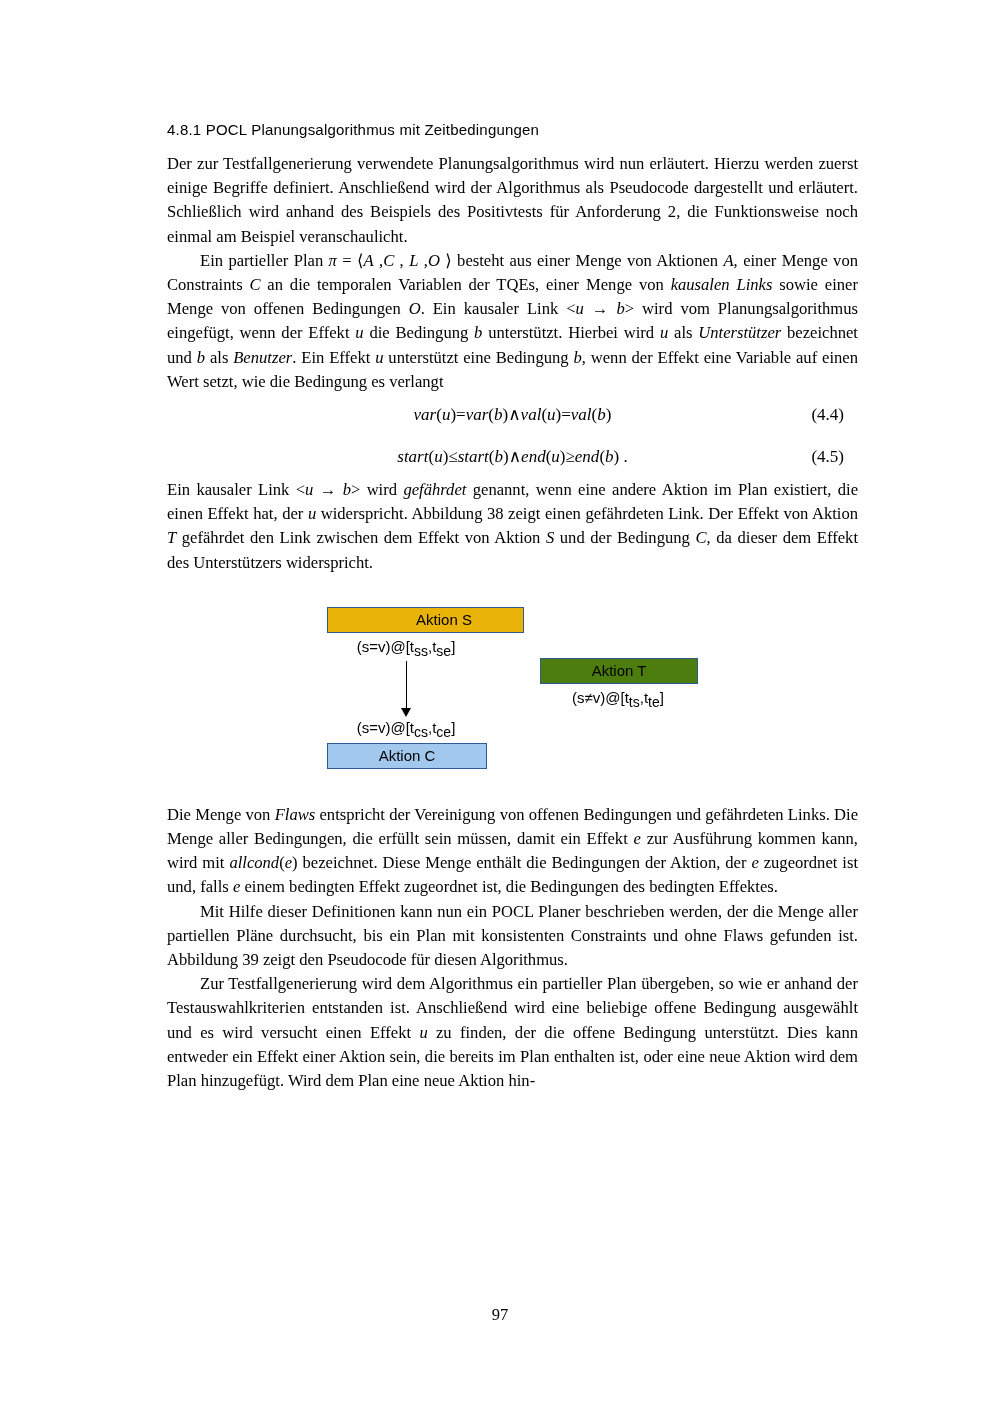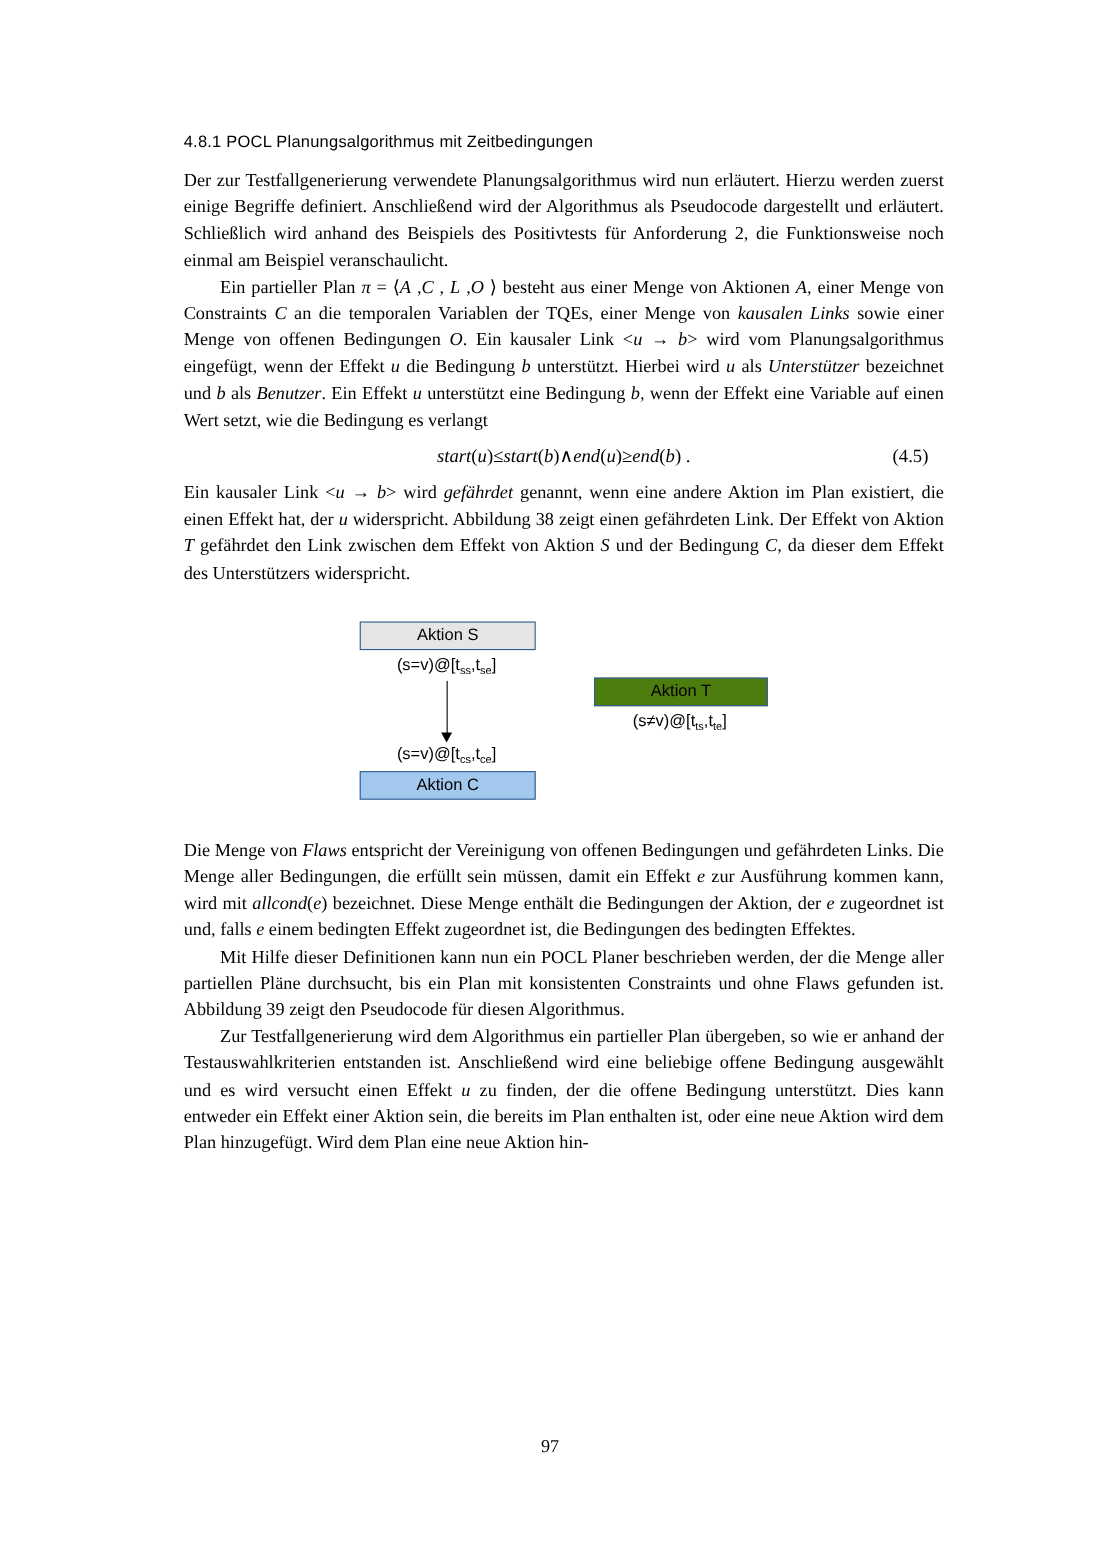--- a/index.html
+++ b/index.html
@@ -27,21 +27,21 @@
   .figure{position:relative;height:170px;margin-top:32px;}
   .fig-box{
     position:absolute;height:24px;border:1px solid #2f5b94;
     background:#a3c8ee;display:flex;align-items:center;justify-content:center;
     font-family:"Liberation Sans", sans-serif;font-size:15px;
   }
   .fig-label{
     position:absolute;text-align:center;
     font-family:"Liberation Sans", sans-serif;font-size:15px;line-height:20px;
   }
-  .fig-label sub{font-size:10px;}
+  .fig-label sub{font-size:14px;}
   .arrow-line{position:absolute;border-left:1px solid #000;width:0;}
   .arrow-head{
     position:absolute;width:0;height:0;
     border-left:5px solid transparent;border-right:5px solid transparent;
     border-top:9px solid #000;
   }
   .figure-caption{
     text-align:center;font-style:italic;font-size:15.8px;margin-top:36px;
   }
   .gap-after-caption{height:26px;}
@@ -57,31 +57,35 @@
 
 <div class="page">
   <div class="content">
 
 
     <h1 class="section-heading">4.8.1 POCL Planungsalgorithmus mit Zeitbedingungen</h1>
 
     <p class="body">Der zur Testfallgenerierung verwendete Planungsalgorithmus wird nun erläutert. Hierzu werden zuerst einige Begriffe definiert. Anschließend wird der Algorithmus als Pseudocode dargestellt und erläutert. Schließlich wird anhand des Beispiels des Positivtests für Anforderung 2, die Funktionsweise noch einmal am Beispiel veranschaulicht.</p>
     <p class="body indent">Ein partieller Plan <i>π</i> = ⟨<i>A</i> ,<i>C</i> , <i>L</i> ,<i>O</i> ⟩ besteht aus einer Menge von Aktionen <i>A</i>, einer Menge von Constraints <i>C</i> an die temporalen Variablen der TQEs, einer Menge von <i>kausalen Links</i> sowie einer Menge von offenen Bedingungen <i>O</i>. Ein kausaler Link &lt;<i>u</i> → <i>b</i>&gt; wird vom Planungsalgorithmus eingefügt, wenn der Effekt <i>u</i> die Bedingung <i>b</i> unterstützt. Hierbei wird <i>u</i> als <i>Unterstützer</i> bezeichnet und <i>b</i> als <i>Benutzer</i>. Ein Effekt <i>u</i> unterstützt eine Bedingung <i>b</i>, wenn der Effekt eine Variable auf einen Wert setzt, wie die Bedingung es verlangt</p>
 
+    <div class="equation">
+      <span class="eq-body"><i>var</i>(<i>u</i>)=<i>var</i>(<i>b</i>)∧<i>val</i>(<i>u</i>)=<i>val</i>(<i>b</i>)</span>
+      <span class="eq-number">(4.4)</span>
+    </div>
 
 
     <div class="equation">
       <span class="eq-body"><i>start</i>(<i>u</i>)≤<i>start</i>(<i>b</i>)∧<i>end</i>(<i>u</i>)≥<i>end</i>(<i>b</i>) .</span>
       <span class="eq-number">(4.5)</span>
     </div>
 
     <p class="body">Ein kausaler Link &lt;<i>u</i> → <i>b</i>&gt; wird <i>gefährdet</i> genannt, wenn eine andere Aktion im Plan existiert, die einen Effekt hat, der <i>u</i> widerspricht. Abbildung 38 zeigt einen gefährdeten Link. Der Effekt von Aktion <i>T</i> gefährdet den Link zwischen dem Effekt von Aktion <i>S</i> und der Bedingung <i>C</i>, da dieser dem Effekt des Unterstützers widerspricht.</p>
 
     <div class="figure">
-      <div class="fig-box" style="left: 160px; top: 0px; width: 158px; background: #e5e5e5; border-color: rgb(47, 91, 148);">
+      <div class="fig-box" style="left: 160px; top: 0px; width: 158px; background: #eab308; border-color: rgb(47, 91, 148); padding-left: 37px;">
         <span>Aktion S</span>
       </div>
       <div class="fig-label" style="left:160px;top:30px;width:158px;">(s=v)@[t<sub>ss</sub>,t<sub>se</sub>]</div>
 
       <div class="arrow-line" style="left:239px;top:54px;height:48px;"></div>
       <div class="arrow-head" style="left:234px;top:101px;"></div>
 
       <div class="fig-label" style="left:160px;top:111px;width:158px;">(s=v)@[t<sub>cs</sub>,t<sub>ce</sub>]</div>
       <div class="fig-box" style="left: 160px; top: 136px; width: 158px; background: rgb(163, 200, 238); border-color: rgb(47, 91, 148);">
         <span>Aktion C</span>

